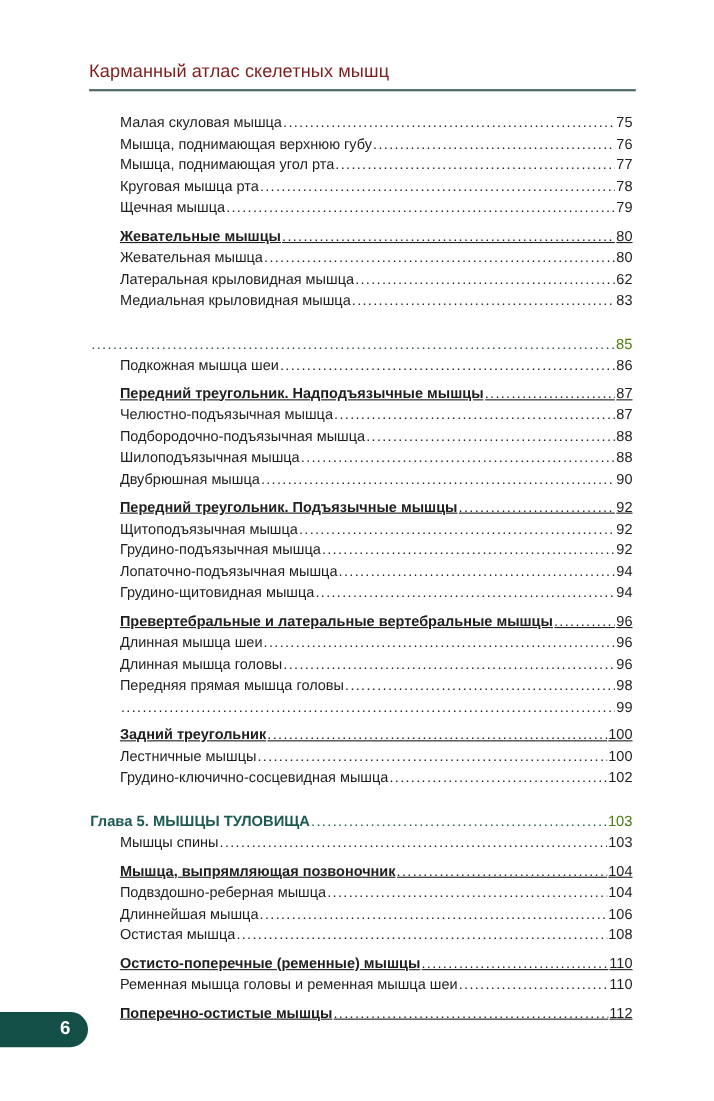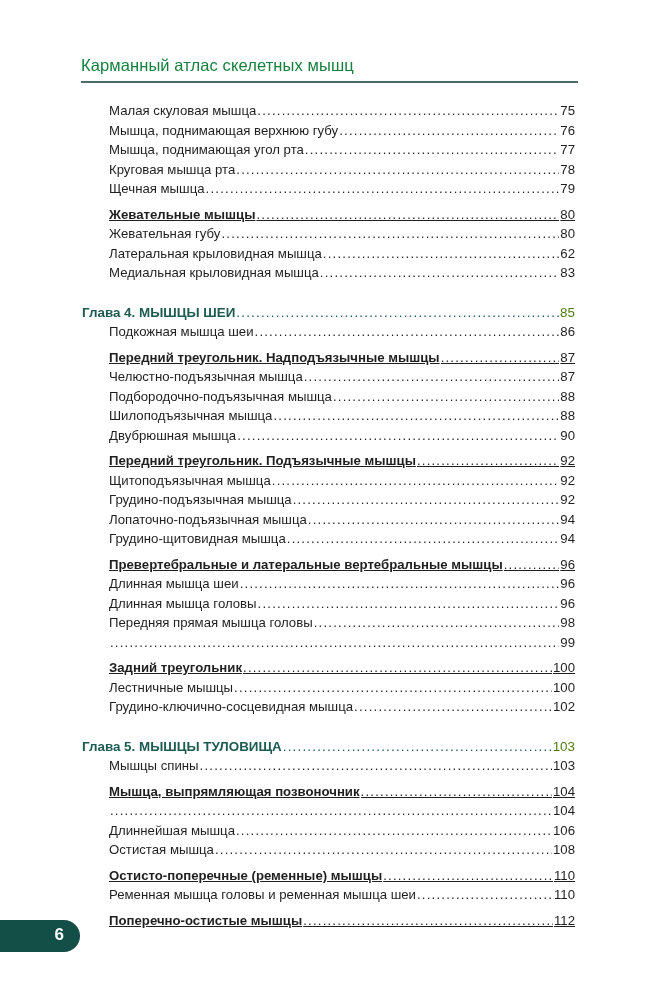--- a/index.html
+++ b/index.html
@@ -1,18 +1,18 @@
 <!DOCTYPE html>
 <html><head>
 <meta charset="utf-8">
 <style>
   html, body { margin: 0; padding: 0; background: #ffffff; }
   body { width: 649px; height: 1001px; position: relative; overflow: hidden;
          font-family: "Liberation Sans", "DejaVu Sans", sans-serif; color: #1f1f1f; }
-  .running-head { position: absolute; left: 81px; top: 56px; font-size: 16.5px; color: #15803d; letter-spacing: 0.1px; }
+  .running-head { position: absolute; left: 81px; top: 56px; font-size: 16.5px; color: #7f1d1d; letter-spacing: 0.1px; }
   .head-rule { position: absolute; left: 81px; top: 81px; width: 497px; height: 1.5px; background: #4d6a68; }
   .toc { position: absolute; left: 0; top: 101px; width: 649px; }
   .row { position: relative; display: flex; align-items: flex-start; height: 19.5px; line-height: 19.5px; font-size: 13.2px; }
   .row.entry { margin-left: 109px; width: 466px; }
   .row.section { margin-left: 109px; width: 466px; font-weight: bold; text-decoration: underline; }
   .row.chapter { margin-left: 82px; width: 493px; font-weight: bold; color: #1c5a52; font-size: 13.4px; }
   .row.chapter .num { font-weight: normal; color: #4d7c0f; }
   .row .label { white-space: nowrap; flex: 0 0 auto; }
   .row .dots { flex: 1 1 auto; overflow: hidden; white-space: nowrap; font-weight: normal; margin: 0 1px; letter-spacing: 1.2px; }
   .row .dots::before { content: "................................................................................................................................................................................................"; }
@@ -56,38 +56,37 @@
       <span class="num">79</span>
     </div>
 
   <div class="gap-s"></div>
   <div class="row section">
       <span class="label">Жевательные мышцы</span>
       <span class="dots"></span>
       <span class="num">80</span>
     </div>
   <div class="row entry">
-      <span class="label">Жевательная губу</span>
+      <span class="label">Жевательная мышца</span>
       <span class="dots"></span>
       <span class="num">80</span>
     </div>
   <div class="row entry">
       <span class="label">Латеральная крыловидная мышца</span>
       <span class="dots"></span>
       <span class="num">62</span>
     </div>
   <div class="row entry">
       <span class="label">Медиальная крыловидная мышца</span>
       <span class="dots"></span>
       <span class="num">83</span>
     </div>
 
   <div class="gap-l"></div>
   <div class="row chapter">
-      <span class="label">Глава 4. МЫШЦЫ ШЕИ</span>
       <span class="dots"></span>
       <span class="num">85</span>
     </div>
   <div class="row entry">
       <span class="label">Подкожная мышца шеи</span>
       <span class="dots"></span>
       <span class="num">86</span>
     </div>
 
   <div class="gap-s"></div>
@@ -199,20 +198,21 @@
       <span class="num">103</span>
     </div>
 
   <div class="gap-s"></div>
   <div class="row section">
       <span class="label">Мышца, выпрямляющая позвоночник</span>
       <span class="dots"></span>
       <span class="num">104</span>
     </div>
   <div class="row entry">
+      <span class="label">Подвздошно-реберная мышца</span>
       <span class="dots"></span>
       <span class="num">104</span>
     </div>
   <div class="row entry">
       <span class="label">Длиннейшая мышца</span>
       <span class="dots"></span>
       <span class="num">106</span>
     </div>
   <div class="row entry">
       <span class="label">Остистая мышца</span>

